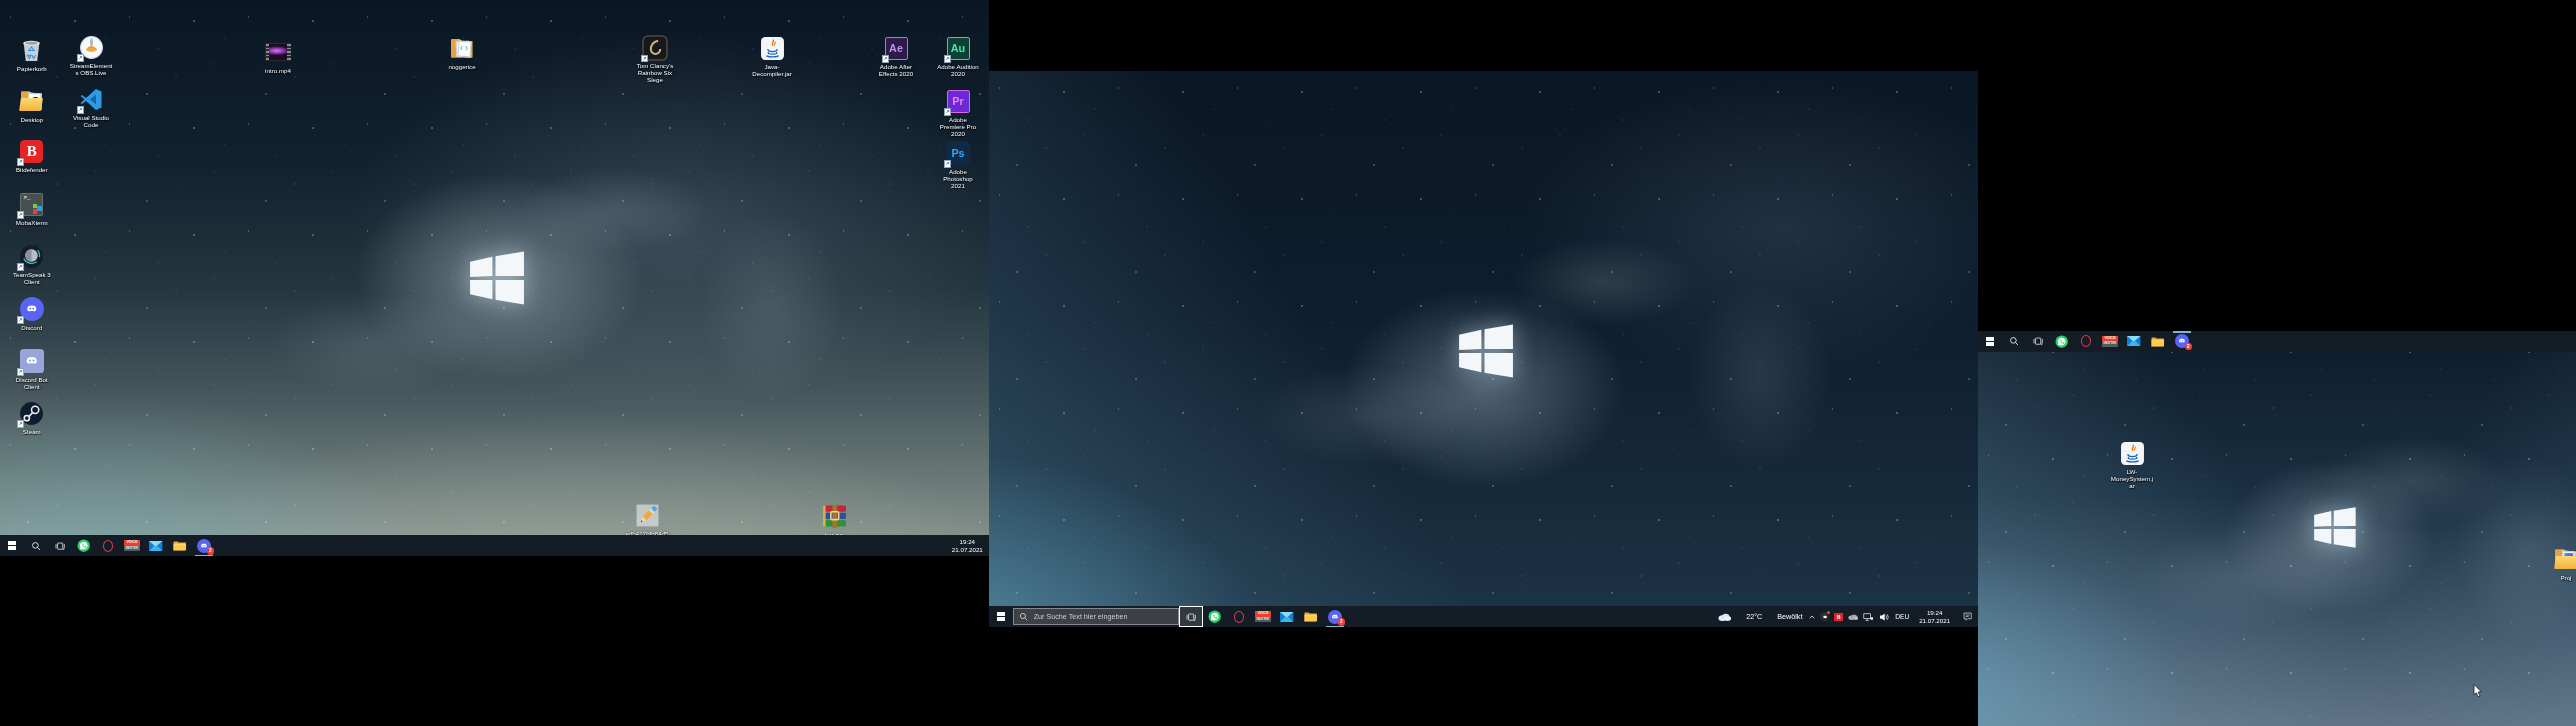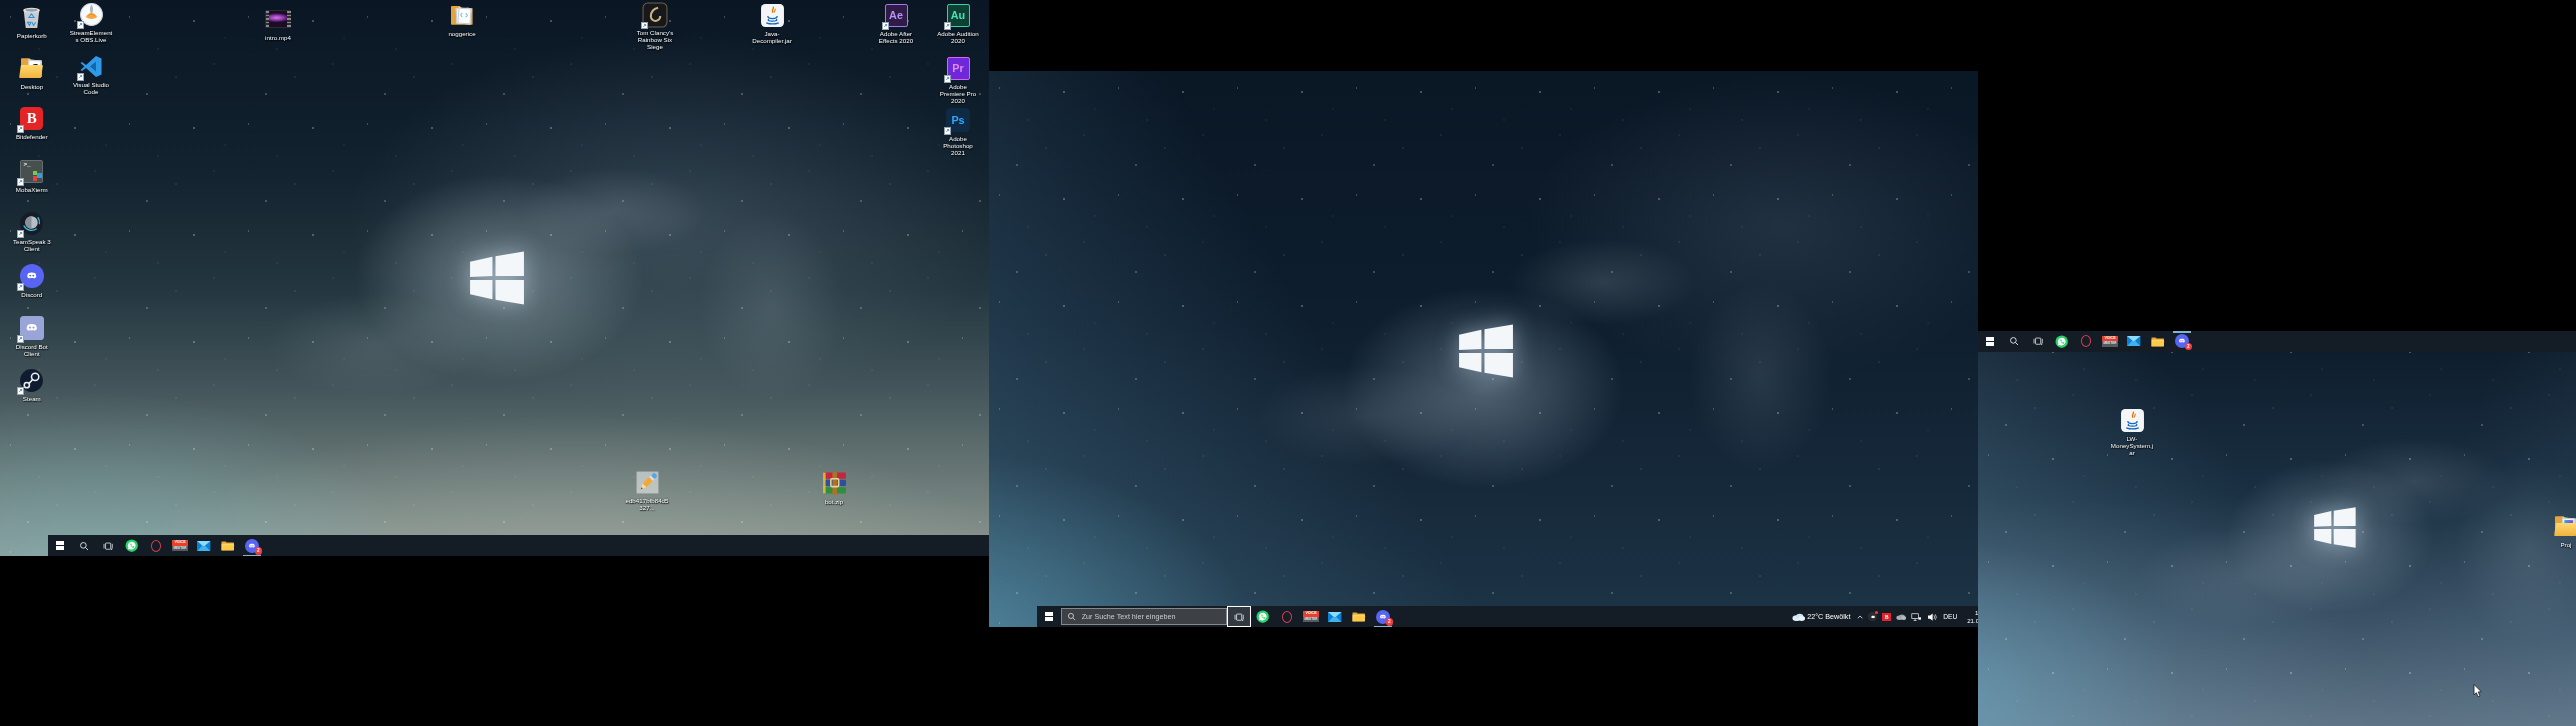--- a/index.html
+++ b/index.html
@@ -43,21 +43,21 @@
     background-size:119px 107px; background-repeat:repeat; }
   .wisps { position:absolute; inset:0; background:
     radial-gradient(ellipse 134px 62px at 62% 38%, rgba(220,230,238,.14), transparent 70%),
     radial-gradient(ellipse 155px 72px at 38% 62%, rgba(210,222,232,.12), transparent 70%),
     radial-gradient(ellipse 103px 134px at 78% 55%, rgba(205,218,230,.12), transparent 70%); }
 
   .winlogo { position:absolute; filter:drop-shadow(0 0 11.3px rgba(205,225,240,.5)); }
   .winlogo polygon { fill:#f3f7fa; }
 
   
-  .dicon { position:absolute; width:44px; display:flex; flex-direction:column; align-items:center; z-index:3; }
+  .dicon { position:absolute; width:44px; display:flex; flex-direction:column; align-items:center; z-index:3;margin-top:33px; }
   .dicon .ic { width:26px; height:26px; position:relative; display:flex; align-items:center; justify-content:center; }
   .dicon .lbl { margin-top:1.5px; font-size:6.2px; line-height:7.2px; color:#fff; text-align:center;
     text-shadow:0.5px 0.5px 1px rgba(0,0,0,.95), 0 0 2.1px rgba(0,0,0,.7); max-width:45px; word-wrap:break-word; }
   .sc { position:absolute; left:-1.5px; bottom:-1.5px; width:7.2px; height:7.2px; background:#fff;
     border:0.5px solid #98a2ac; display:flex; align-items:center; justify-content:center; }
 
   .folder { position:relative; width:24px; height:19.6px; }
   .f-back { position:absolute; left:1px; top:0; width:21.6px; height:19px; background:#e2a43f; border-radius:1px;
     clip-path:polygon(0 0,40% 0,50% 13%,100% 13%,100% 100%,0 100%); }
   .f-page { position:absolute; right:2.6px; top:2.1px; width:13px; height:15.5px; background:#fdfdfd;
@@ -89,21 +89,21 @@
   .adobe { width:23px; height:23px; border-radius:2.1px; display:flex; align-items:center; justify-content:center;
     font-weight:bold; font-size:10.8px; }
   .adobe.ae { background:#2f1b47; border:1.3px solid #a678e8; color:#b794ef; }
   .adobe.au { background:#0f4034; border:1.3px solid #2fd8a0; color:#46e3b4; }
   .adobe.pr { background:#6d28d9; border:1.3px solid #dd66e8; color:#e58aed; }
   .adobe.ps { background:#0e2a44; border:0; color:#31a8ff; border-radius:4.6px; width:24px; height:24px; }
 
   
   .taskbar { position:absolute; left:0; width:100%; height:20.6px; background:#141c25;
     display:flex; align-items:center; z-index:6; }
-  .taskbar.bottom { bottom:0;margin-left:48px; } .taskbar.top { top:0; }
+  .taskbar.bottom { bottom:0; } .taskbar.top { top:0; }
   .tb-btn { width:24px; height:20.6px; display:flex; align-items:center; justify-content:center; position:relative; flex:0 0 auto; }
   .tb-btn.active { background:rgba(255,255,255,.13); outline:1px solid #fff; outline-offset:-1px; }
   .win-flag { display:grid; grid-template-columns:4.1px 4.1px; grid-template-rows:4.1px 4.1px; gap:0.8px; }
   .win-flag i { background:#fff; }
   .opera-ring { width:10.8px; height:12.4px; border:1.8px solid #d63c50; border-radius:50%; }
   .vm { display:flex; flex-direction:column; align-items:stretch; width:15.5px; }
   .vm span { text-align:center; font-weight:bold; line-height:5.7px; }
   .vm .vm-top { background:#e8402a; color:#fff; font-size:3.6px; }
   .vm .vm-bot { background:#565a5e; color:#e8e8e8; font-size:3.1px; }
   .disc-circ { width:14px; height:14px; border-radius:50%; background:#5865f2; display:flex; align-items:center; justify-content:center; position:relative; }
@@ -112,21 +112,21 @@
   .run-line { position:absolute; left:2.6px; right:2.6px; height:1.5px; background:#7fb5d6; }
   .taskbar.bottom .run-line { bottom:0; } .taskbar.top .run-line { top:0; }
   .tb-spacer { flex:1 1 auto; }
   .tb-clock { display:flex; flex-direction:column; align-items:center; justify-content:center;
     color:#fff; font-size:6.2px; line-height:7.7px; padding:0 6.2px; height:20.6px; }
   .search-box { height:16.5px; width:166px; background:#3d4146; border:0.5px solid #85898d;
     display:flex; align-items:center; gap:5.2px; padding:0 5.2px; flex:0 0 auto; }
   .search-box span { color:#c9ced3; font-size:7.2px; white-space:nowrap; }
   .tray { display:flex; align-items:center; height:20.6px; margin-left:auto; }
   .tray-item { height:20.6px; display:flex; align-items:center; justify-content:center; padding:0 2.6px; position:relative; }
-  .tray-weather { display:flex; align-items:center; gap:2px; color:#fff; font-size:7.2px; padding:0 4.1px; }
+  .tray-weather { display:flex; align-items:center; gap:15px; color:#fff; font-size:7.2px; padding:0 4.1px; }
   .lang { color:#fff; font-size:6.7px; padding:0 3.6px; }
   .bd-tray { width:8.2px; height:8.2px; background:#e0242e; display:flex; align-items:center; justify-content:center;
     color:#fff; font-size:5.7px; font-weight:bold; font-family:"Liberation Serif",serif; }
   .disc-tray { width:8.8px; height:8.8px; border-radius:50%; background:#2b2d31; position:relative;
     display:flex; align-items:center; justify-content:center; }
   .disc-tray .dot { position:absolute; top:-1px; right:-1px; width:3.1px; height:3.1px; border-radius:50%; background:#f23f42; }
 
   .cursor { position:absolute; z-index:20; }
 </style>
 </head>

